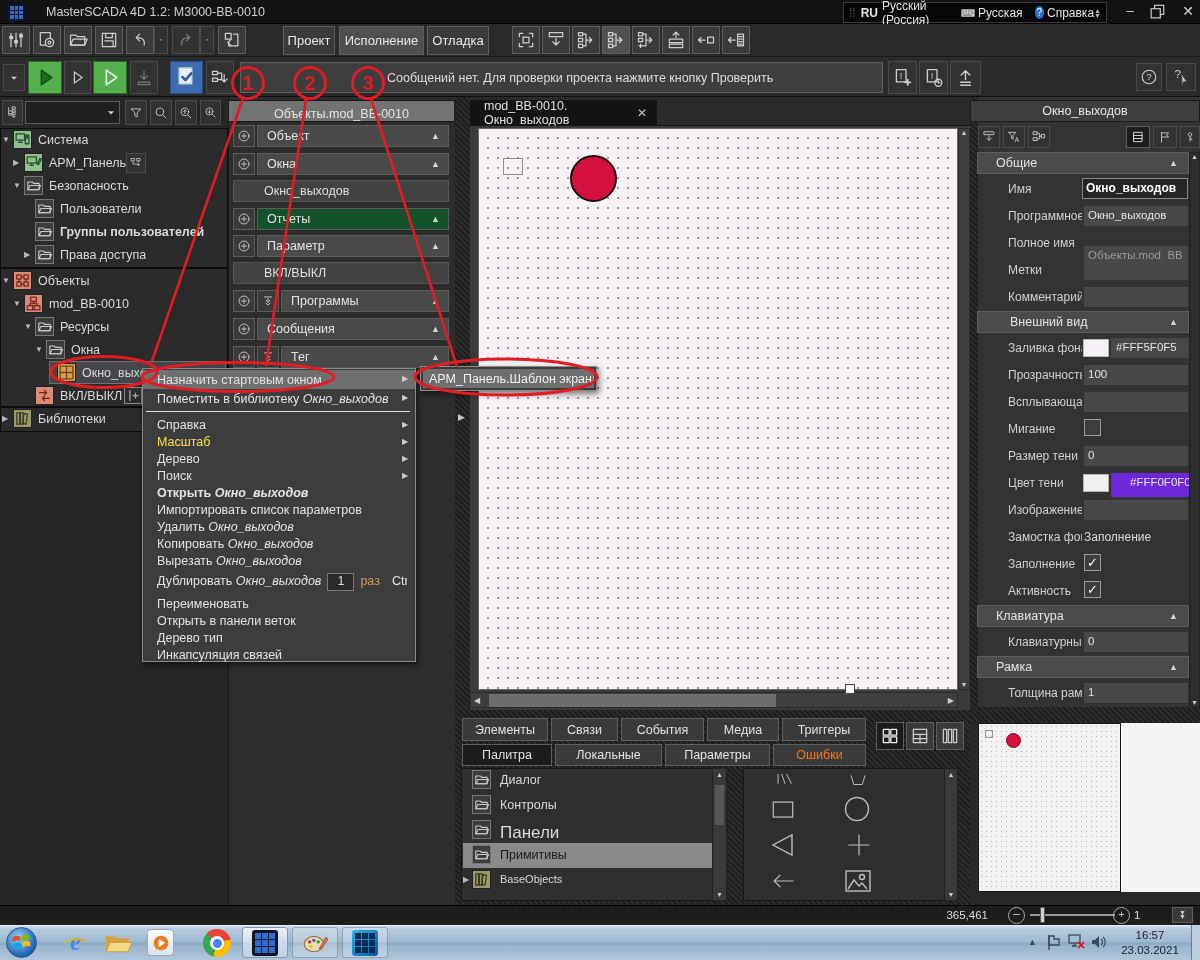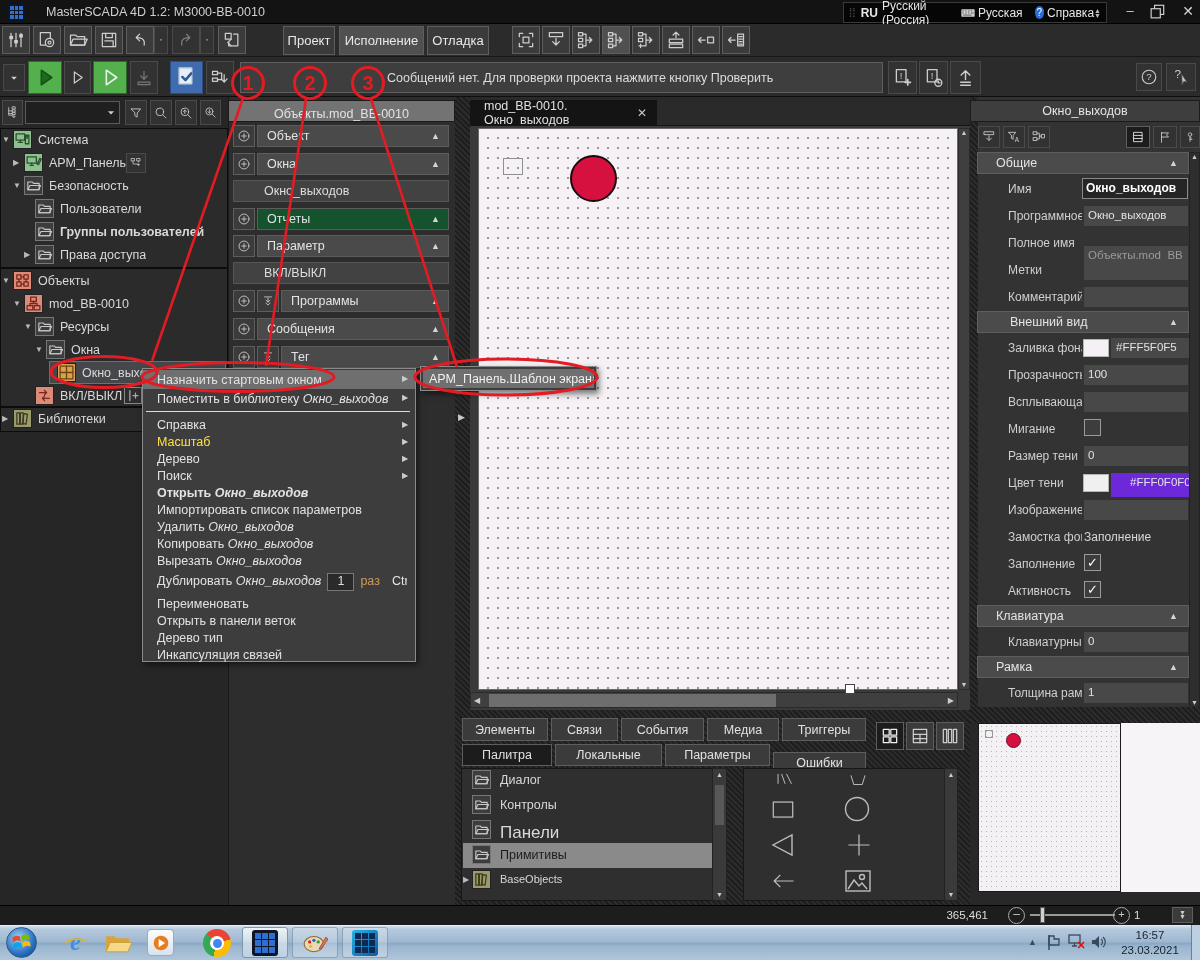--- a/index.html
+++ b/index.html
@@ -783,21 +783,21 @@
     </div>
     <div class="btn pressed" style="position:absolute;left:462px;top:744px;width:90px;height:22px;font-size:12.5px;color:#e0e0e0;">
       <span>Палитра</span>
     </div>
     <div class="btn " style="position:absolute;left:555px;top:744px;width:107px;height:22px;font-size:12.5px;color:#e0e0e0;">
       <span>Локальные</span>
     </div>
     <div class="btn " style="position:absolute;left:665px;top:744px;width:105px;height:22px;font-size:12.5px;color:#e0e0e0;">
       <span>Параметры</span>
     </div>
-    <div class="btn " style="position:absolute;left:773px;top:744px;width:93px;height:22px;font-size:12.5px;color:#e5e5e5;margin-top:8px;">
+    <div class="btn " style="position:absolute;left:773px;top:744px;width:93px;height:22px;font-size:12.5px;color:#f97316;">
       <span>Ошибки</span>
     </div>
     <div class="abs" style="position:absolute;left:461px;top:768px;width:266px;height:133px;background:#2f2f2f;border:1px solid #171717;"></div>
     <div class="abs" style="position:absolute;left:472px;top:770px;width:19px;height:19px;background:#3d3d3d;border:1px solid #777;">
       <svg width="100%" height="100%" viewBox="0 0 24 24" fill="none" stroke="#c9c9c9" stroke-width="1.6" stroke-linecap="round" stroke-linejoin="round">
         <path d="M4 18V7h6l2 2h8v9z"></path>
         <path d="M4 18l3-6h15l-3 6z"></path>
       </svg>
     </div>
     <div class="abs cut" style="left:500px;top:773px;max-width:200px;font-size:12.5px;color:#d8d8d8;">Диалог</div>

